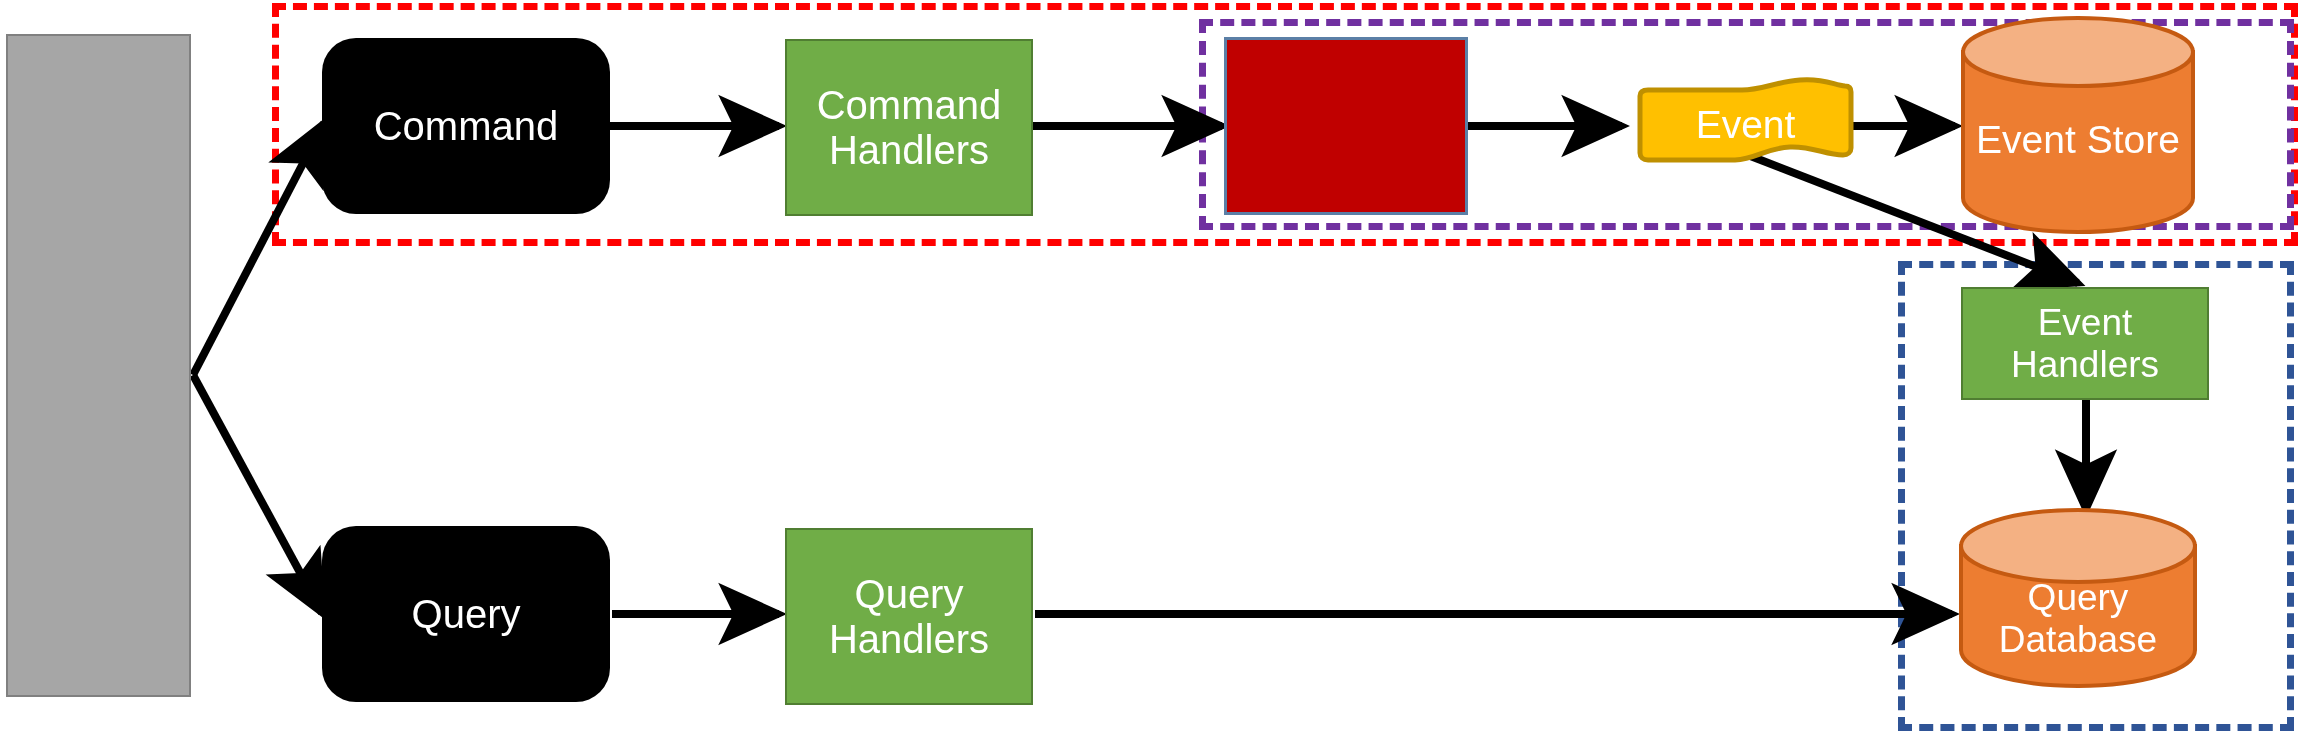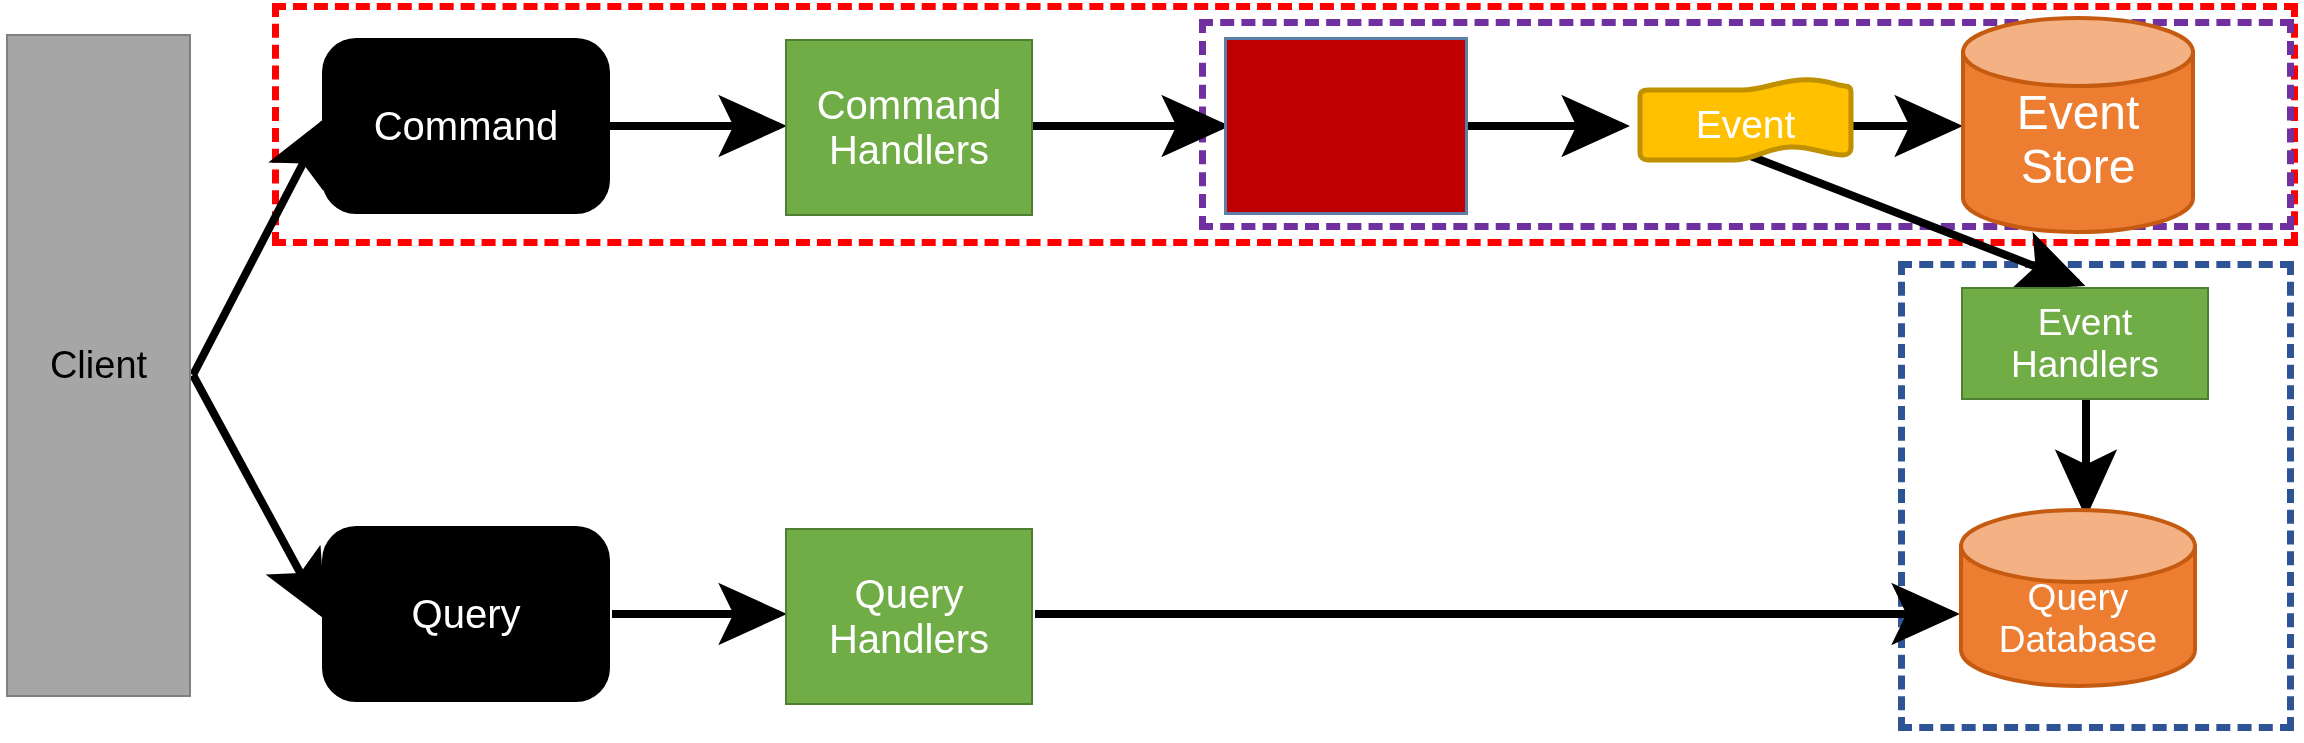--- a/index.html
+++ b/index.html
@@ -121,21 +121,20 @@
     <g>
       <path d="M612,614 L779,614" stroke="#000000" stroke-width="8" fill="none" marker-end="url(#ah)"></path>
     </g>
 
     <g>
       <path d="M1035,614 L1952,614" stroke="#000000" stroke-width="8" fill="none" marker-end="url(#ah)"></path>
     </g>
   </svg>
 
   <div class="box box-gray" style="left:6px; top:34px; width:185px; height:663px;"></div>
-  <div class="node-label txt-black" style="left:6px; top:34px; width:185px; height:663px; font-size:38px;">Client</div>
 
   <div class="box box-black" style="left:322px; top:38px; width:288px; height:176px;"></div>
   <div class="node-label txt-white" style="left:322px; top:38px; width:288px; height:176px; font-size:40px;">Command</div>
 
   <div class="box box-green" style="left:785px; top:39px; width:248px; height:177px;"></div>
   <div class="node-label txt-white" style="left:785px; top:39px; width:248px; height:177px; font-size:40px;">Command
 Handlers</div>
 
   <div class="box box-red" style="left:1224px; top:37px; width:244px; height:178px;"></div>
 
@@ -157,21 +156,21 @@
     </g>
   </svg>
   <div class="node-label txt-white" style="left:1640px; top:90px; width:211px; height:70px; font-size:39px;">Event</div>
 
   <svg class="layer" viewBox="0 0 2304 743" style="pointer-events:none;">
     <g>
       <path d="M1963,52 L1963,198 A115,34 0 0 0 2193,198 L2193,52 Z" fill="#ed7d31" stroke="#c55a11" stroke-width="4"></path>
       <ellipse cx="2078" cy="52" rx="115" ry="34" fill="#f4b183" stroke="#c55a11" stroke-width="4"></ellipse>
     </g>
   </svg>
-  <div class="node-label txt-white" style="left:1963px; top:62px; width:230px; height:155px; font-size:48px;">Event Store</div>
+  <div class="node-label txt-white" style="left:1963px; top:62px; width:230px; height:155px; font-size:39px;">Event Store</div>
 
   <div class="box box-green" style="left:1961px; top:287px; width:248px; height:113px;"></div>
   <div class="node-label txt-white" style="left:1961px; top:287px; width:248px; height:113px; font-size:37px;">Event
 Handlers</div>
 
   <svg class="layer" viewBox="0 0 2304 743" style="pointer-events:none;">
     <g>
       <path d="M1961,546 L1961,650 A117,36 0 0 0 2195,650 L2195,546 Z" fill="#ed7d31" stroke="#c55a11" stroke-width="4"></path>
       <ellipse cx="2078" cy="546" rx="117" ry="36" fill="#f4b183" stroke="#c55a11" stroke-width="4"></ellipse>
     </g>

